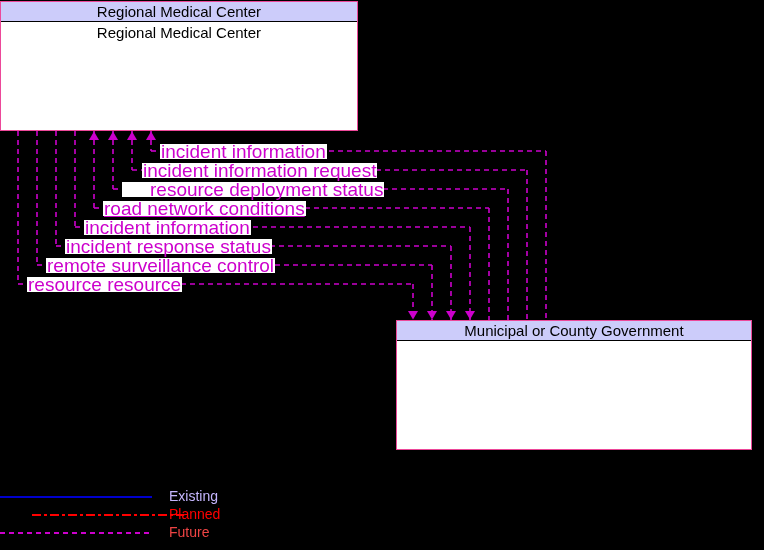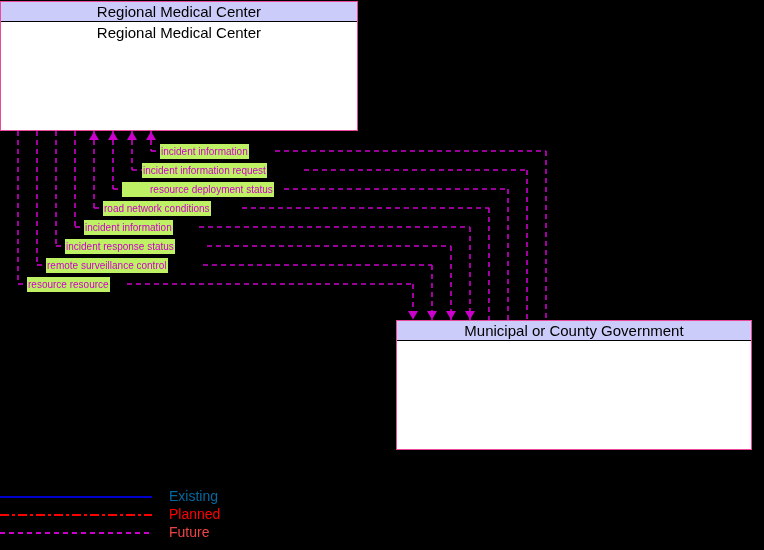--- a/index.html
+++ b/index.html
@@ -22,30 +22,30 @@
   .ebox .bname{
     text-align:center;color:#000;font-size:15px;line-height:19px;
     padding-top:1px;white-space:nowrap;overflow:hidden;
   }
 
   #box-rmc{left:0px;top:1px;width:358px;height:130px;}
   #box-mtoc{left:396px;top:320px;width:356px;height:130px;}
 
   
   .flabel{
-    position:absolute;background:#bef264;color:#cc00cc;
-    font-size:10px;line-height:15px;height:15px;
+    position:absolute;background:#ffffff;color:#cc00cc;
+    font-size:19px;line-height:15px;height:15px;
     white-space:nowrap;padding:0 1px;box-sizing:border-box;
   }
 
   
   #legend{position:absolute;left:0;top:488px;width:260px;height:56px;}
   .lgrow{position:absolute;left:0;width:260px;height:18px;}
   .lgtext{position:absolute;left:169px;top:0;font-size:14px;line-height:17px;white-space:nowrap;}
-  .lg-existing .lgtext{color:#0369a1;}
+  .lg-existing .lgtext{color:#c4b5fd;}
   .lg-planned  .lgtext{color:#ff0000;}
   .lg-future   .lgtext{color:#ef4444;}
 </style>
 </head>
 <body>
 
 <div id="stage">
 
   <svg id="svg-layer" width="764" height="550" viewBox="0 0 764 550">
       <g>
@@ -111,34 +111,34 @@
     <div class="bname">Regional Medical Center</div>
   </div>
 
   <div class="ebox" id="box-mtoc">
     <div class="tbar">Municipal or County Government</div>
   </div>
 
   <div class="flabel" style="left: 160px; top: 144px;">incident information</div>
   <div class="flabel" style="left: 142px; top: 163px;">incident information request</div>
   <div class="flabel" style="left: 122px; top: 182px; padding-left: 28px;">resource deployment status</div>
-  <div class="flabel" style="left: 103px; top: 201px;">road network conditions</div>
+  <div class="flabel" style="left: 103px; top: 201px; text-decoration: underline;">road network conditions</div>
   <div class="flabel" style="left: 84px; top: 220px;">incident information</div>
   <div class="flabel" style="left: 46px; top: 258px;">remote surveillance control</div>
   <div class="flabel" style="left: 65px; top: 239px;">incident response status</div>
   <div class="flabel" style="left: 27px; top: 277px;">resource resource</div>
 
   <div id="legend">
     <div class="lgrow lg-existing" style="top:0px;">
       <svg width="260" height="18">
         <line x1="0" y1="9" x2="152" y2="9" stroke="#0000cc" stroke-width="2"></line>
       </svg>
       <span class="lgtext">Existing</span>
     </div>
-    <div class="lgrow lg-planned" style="top:18px;">
+    <div class="lgrow lg-planned" style="top:18px;padding-left:32px;">
       <svg width="260" height="18">
         <line x1="0" y1="9" x2="152" y2="9" stroke="#ff0000" stroke-width="2" stroke-dasharray="9,3,3,3"></line>
       </svg>
       <span class="lgtext">Planned</span>
     </div>
     <div class="lgrow lg-future" style="top:36px;">
       <svg width="260" height="18">
         <line x1="0" y1="9" x2="152" y2="9" stroke="#cc00cc" stroke-width="2" stroke-dasharray="5,4"></line>
       </svg>
       <span class="lgtext">Future</span>

